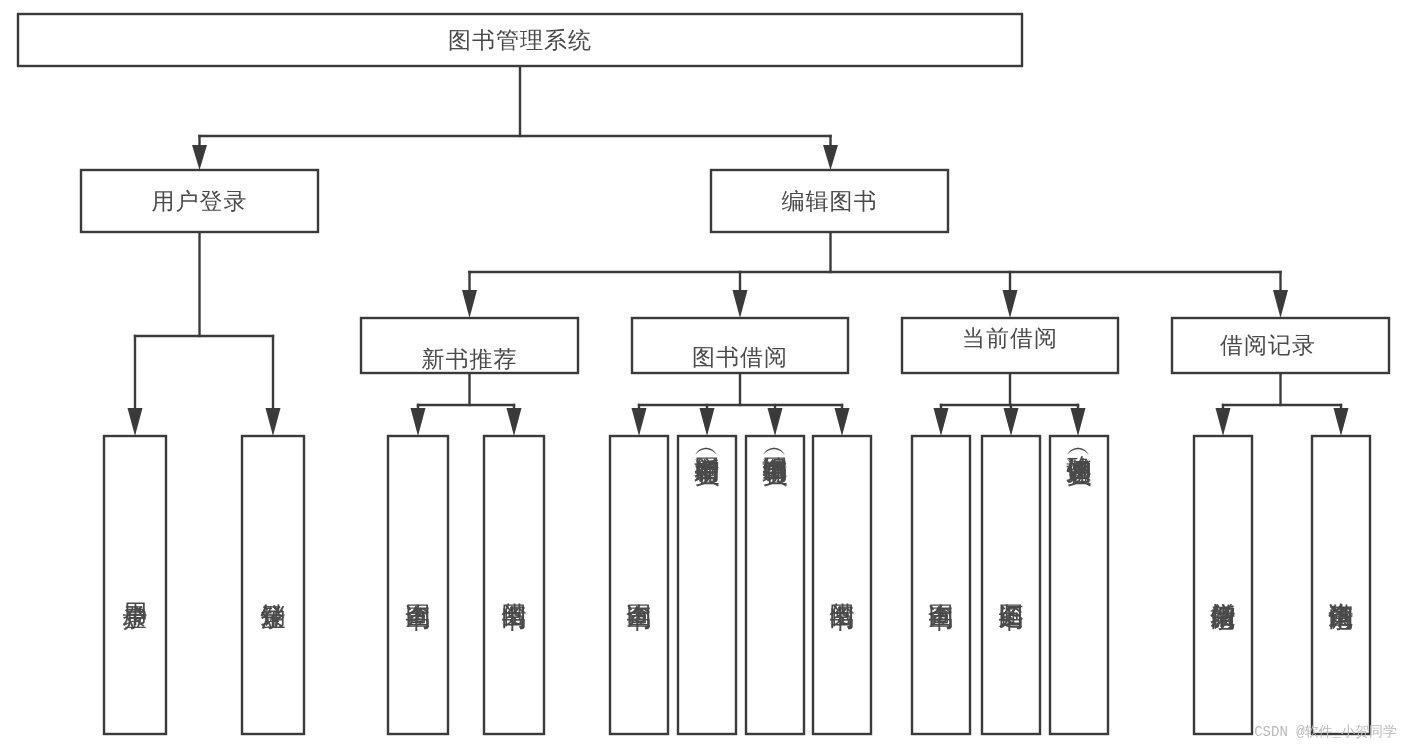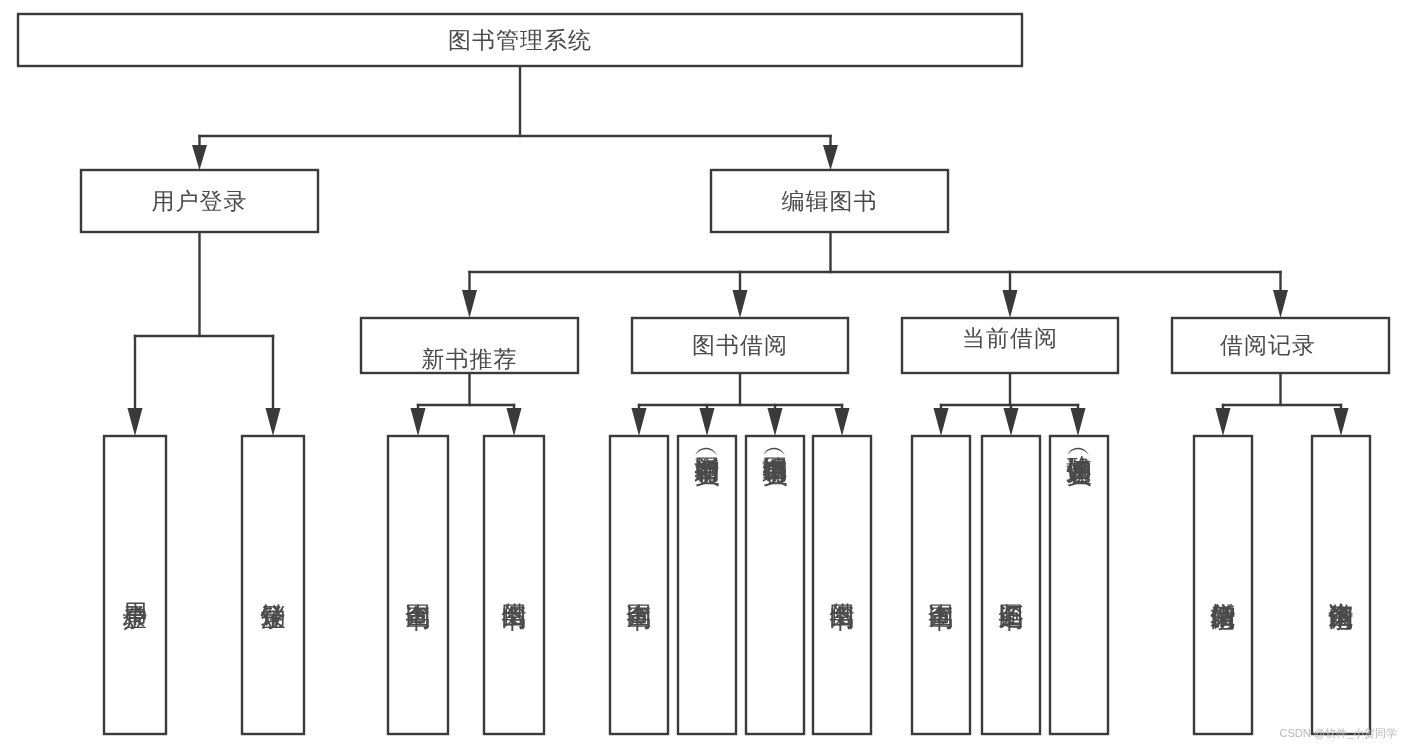--- a/index.html
+++ b/index.html
@@ -70,22 +70,22 @@
     font-family: "Liberation Sans", "DejaVu Sans", sans-serif;
     font-size: 23px;
     color: #4a4a4a;
     letter-spacing: 1px;
     white-space: nowrap;
   }
   #watermark {
     position: absolute;
     right: 8px;
     bottom: 6px;
-    font-family: Liberation Sans, sans-serif;
-    font-size: 11px;
+    font-family: Liberation Mono, monospace;
+    font-size: 14px;
     color: #b9b9b9;
     white-space: nowrap;
     pointer-events: none;
   }
 </style>
 </head>
 <body>
 
 <div id="diagram-root">
 
@@ -185,21 +185,21 @@
   <div class="hlabel-wrap" style="left:81px; top:170px; width:237px; height:62px;">
     <span class="hlabel-text">用户登录</span>
   </div>
   <div class="hlabel-wrap" style="left:711px; top:170px; width:237px; height:62px;">
     <span class="hlabel-text">编辑图书</span>
   </div>
 
   <div class="hlabel-wrap" style="left:361px; top:332px; width:217px; height:55px;">
     <span class="hlabel-text">新书推荐</span>
   </div>
-  <div class="hlabel-wrap" style="left:632px; top:318px; width:216px; height:55px;">
+  <div class="hlabel-wrap" style="left:632px; top:318px; width:216px; height:55px;align-items:flex-end;">
     <span class="hlabel-text">图书借阅</span>
   </div>
   <div class="hlabel-wrap" style="left:902px; top:318px; width:216px; height:41px;">
     <span class="hlabel-text">当前借阅</span>
   </div>
   <div class="hlabel-wrap" style="left:1172px; top:318px; width:192px; height:55px;">
     <span class="hlabel-text">借阅记录</span>
   </div>
 
   <div class="vlabel-wrap" style="left:104px; top:436px; width:62px; height:298px;">

